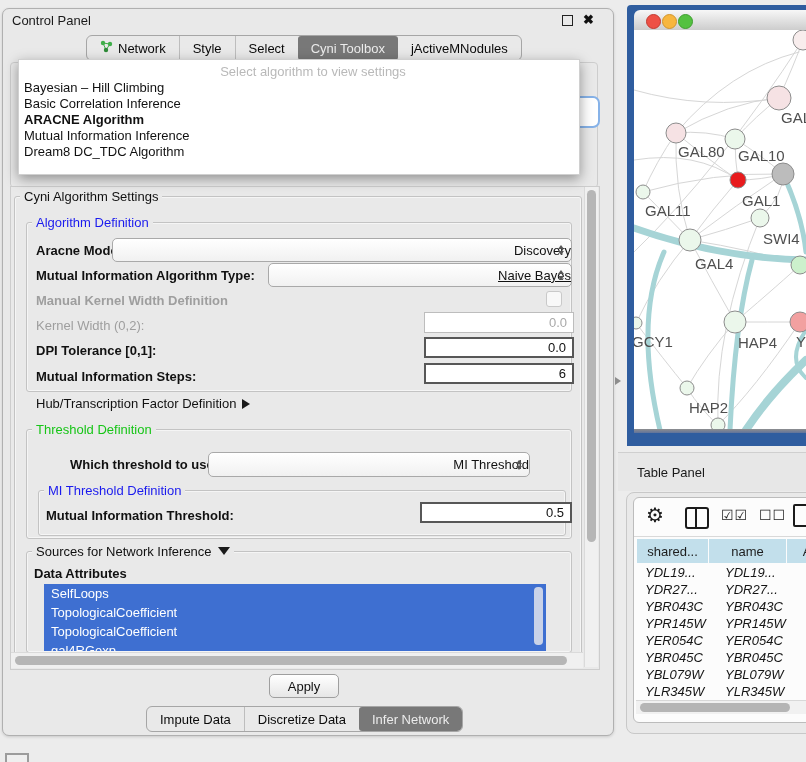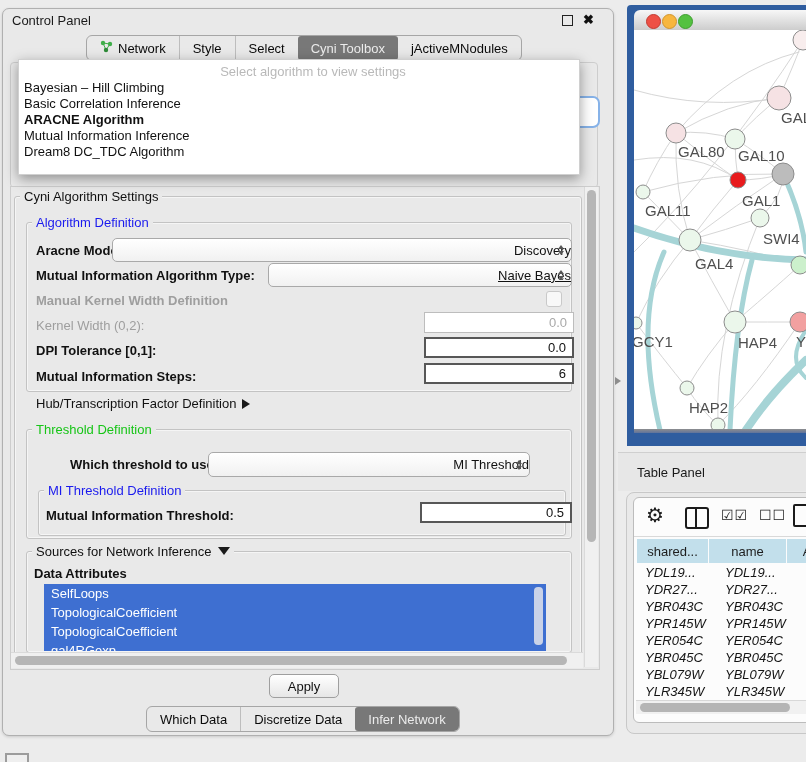--- a/index.html
+++ b/index.html
@@ -219,21 +219,21 @@
     </div>
   <div class="sb-track-h">
       <div class="sb-thumb-h"></div>
     </div>
 
   <div class="apply">
       <span>Apply</span>
     </div>
   <div class="tabbar" id="bottom-tabs" style="left:146px;top:706px;">
       <div class="tab">
-        <span>Which Data</span>
+        <span>Impute Data</span>
       </div>
       <div class="tab">
         <span>Discretize Data</span>
       </div>
       <div class="tab sel">
         <span>Infer Network</span>
       </div>
     </div>
 
   <div class="splitter"></div>

